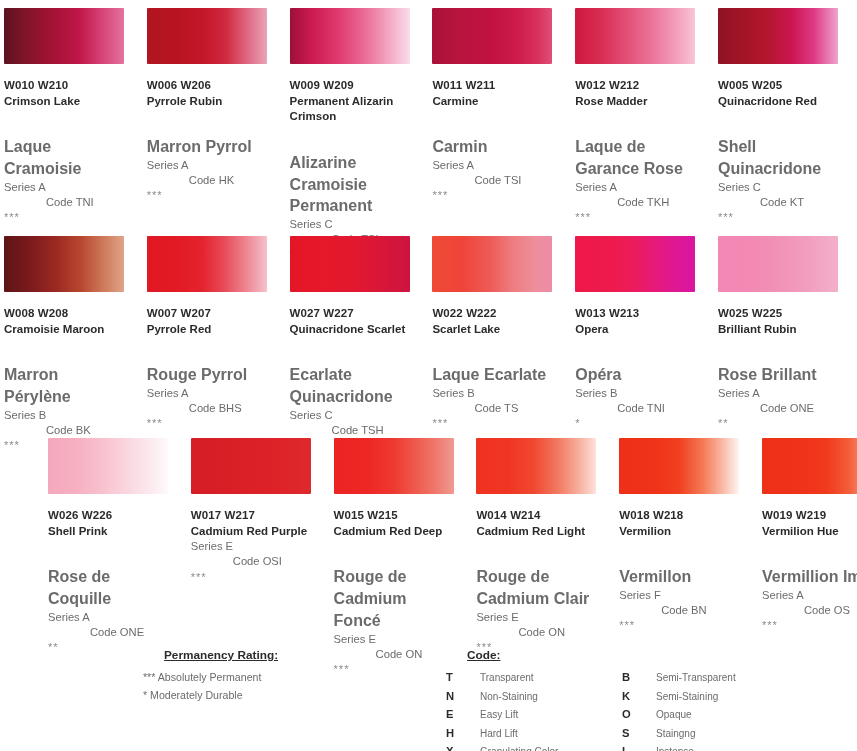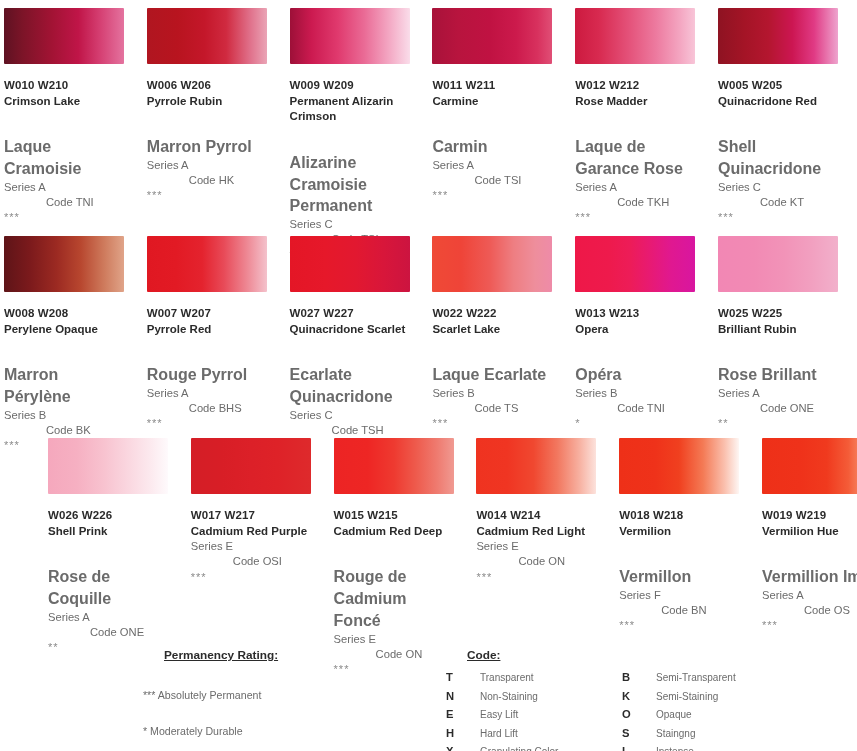--- a/index.html
+++ b/index.html
@@ -129,21 +129,20 @@
     text-decoration: underline;
     margin-bottom: 6px;
     display: inline-block;
     padding-left: 21px;
   }
   .perm-row {
     font-size: 10.6px;
     color: #6b6b6b;
     line-height: 1.72;
     white-space: nowrap;
-    margin-top: 18px;
   }
   .code-table {
     display: flex;
     gap: 0px;
   }
   .code-col {
     display: flex;
     flex-direction: column;
   }
   .code-col-left { width: 176px; }
@@ -251,21 +250,21 @@
           </div>
         </div>
       </div>
       <div class="row row-2">
         <div class="cell">
           <div class="swatch-wrap">
             <div class="swatch" style="background: linear-gradient(90deg, rgb(94, 20, 24) 0%, rgb(124, 26, 28) 22%, rgb(156, 42, 34) 44%, rgb(184, 71, 47) 64%, rgb(207, 124, 94) 84%, rgb(224, 164, 137) 100%);"></div>
           </div>
           <div class="info">
             <div class="code-ids">W008 W208</div>
-            <div class="name-en">Perylene Opaque</div>
+            <div class="name-en">Cramoisie Maroon</div>
             <div class="name-fr">Marron Pérylène</div>
             <div class="series">Series B</div>
             <div class="codeline">Code BK</div>
             <div class="perm">***</div>
           </div>
         </div>
         <div class="cell">
           <div class="swatch-wrap">
             <div class="swatch" style="background: linear-gradient(90deg, rgb(224, 24, 34) 0%, rgb(226, 26, 36) 24%, rgb(228, 35, 46) 46%, rgb(232, 74, 88) 64%, rgb(238, 138, 150) 84%, rgb(244, 194, 204) 100%);"></div>
           </div>
@@ -370,20 +369,21 @@
             <div class="perm">***</div>
           </div>
         </div>
         <div class="cell">
           <div class="swatch-wrap">
             <div class="swatch" style="background: linear-gradient(90deg, rgb(239, 51, 32) 0%, rgb(240, 53, 34) 26%, rgb(240, 72, 48) 48%, rgb(242, 120, 96) 68%, rgb(247, 176, 160) 86%, rgb(252, 226, 220) 100%);"></div>
           </div>
           <div class="info">
             <div class="code-ids">W014 W214</div>
             <div class="name-en">Cadmium Red Light</div>
+            <div class="name-fr">Rouge de Cadmium Clair</div>
             <div class="series">Series E</div>
             <div class="codeline">Code ON</div>
             <div class="perm">***</div>
           </div>
         </div>
         <div class="cell">
           <div class="swatch-wrap">
             <div class="swatch" style="background: linear-gradient(90deg, rgb(238, 48, 24) 0%, rgb(239, 50, 26) 30%, rgb(240, 64, 31) 50%, rgb(244, 122, 85) 70%, rgb(250, 192, 174) 88%, rgb(254, 246, 243) 100%);"></div>
           </div>
           <div class="info">

